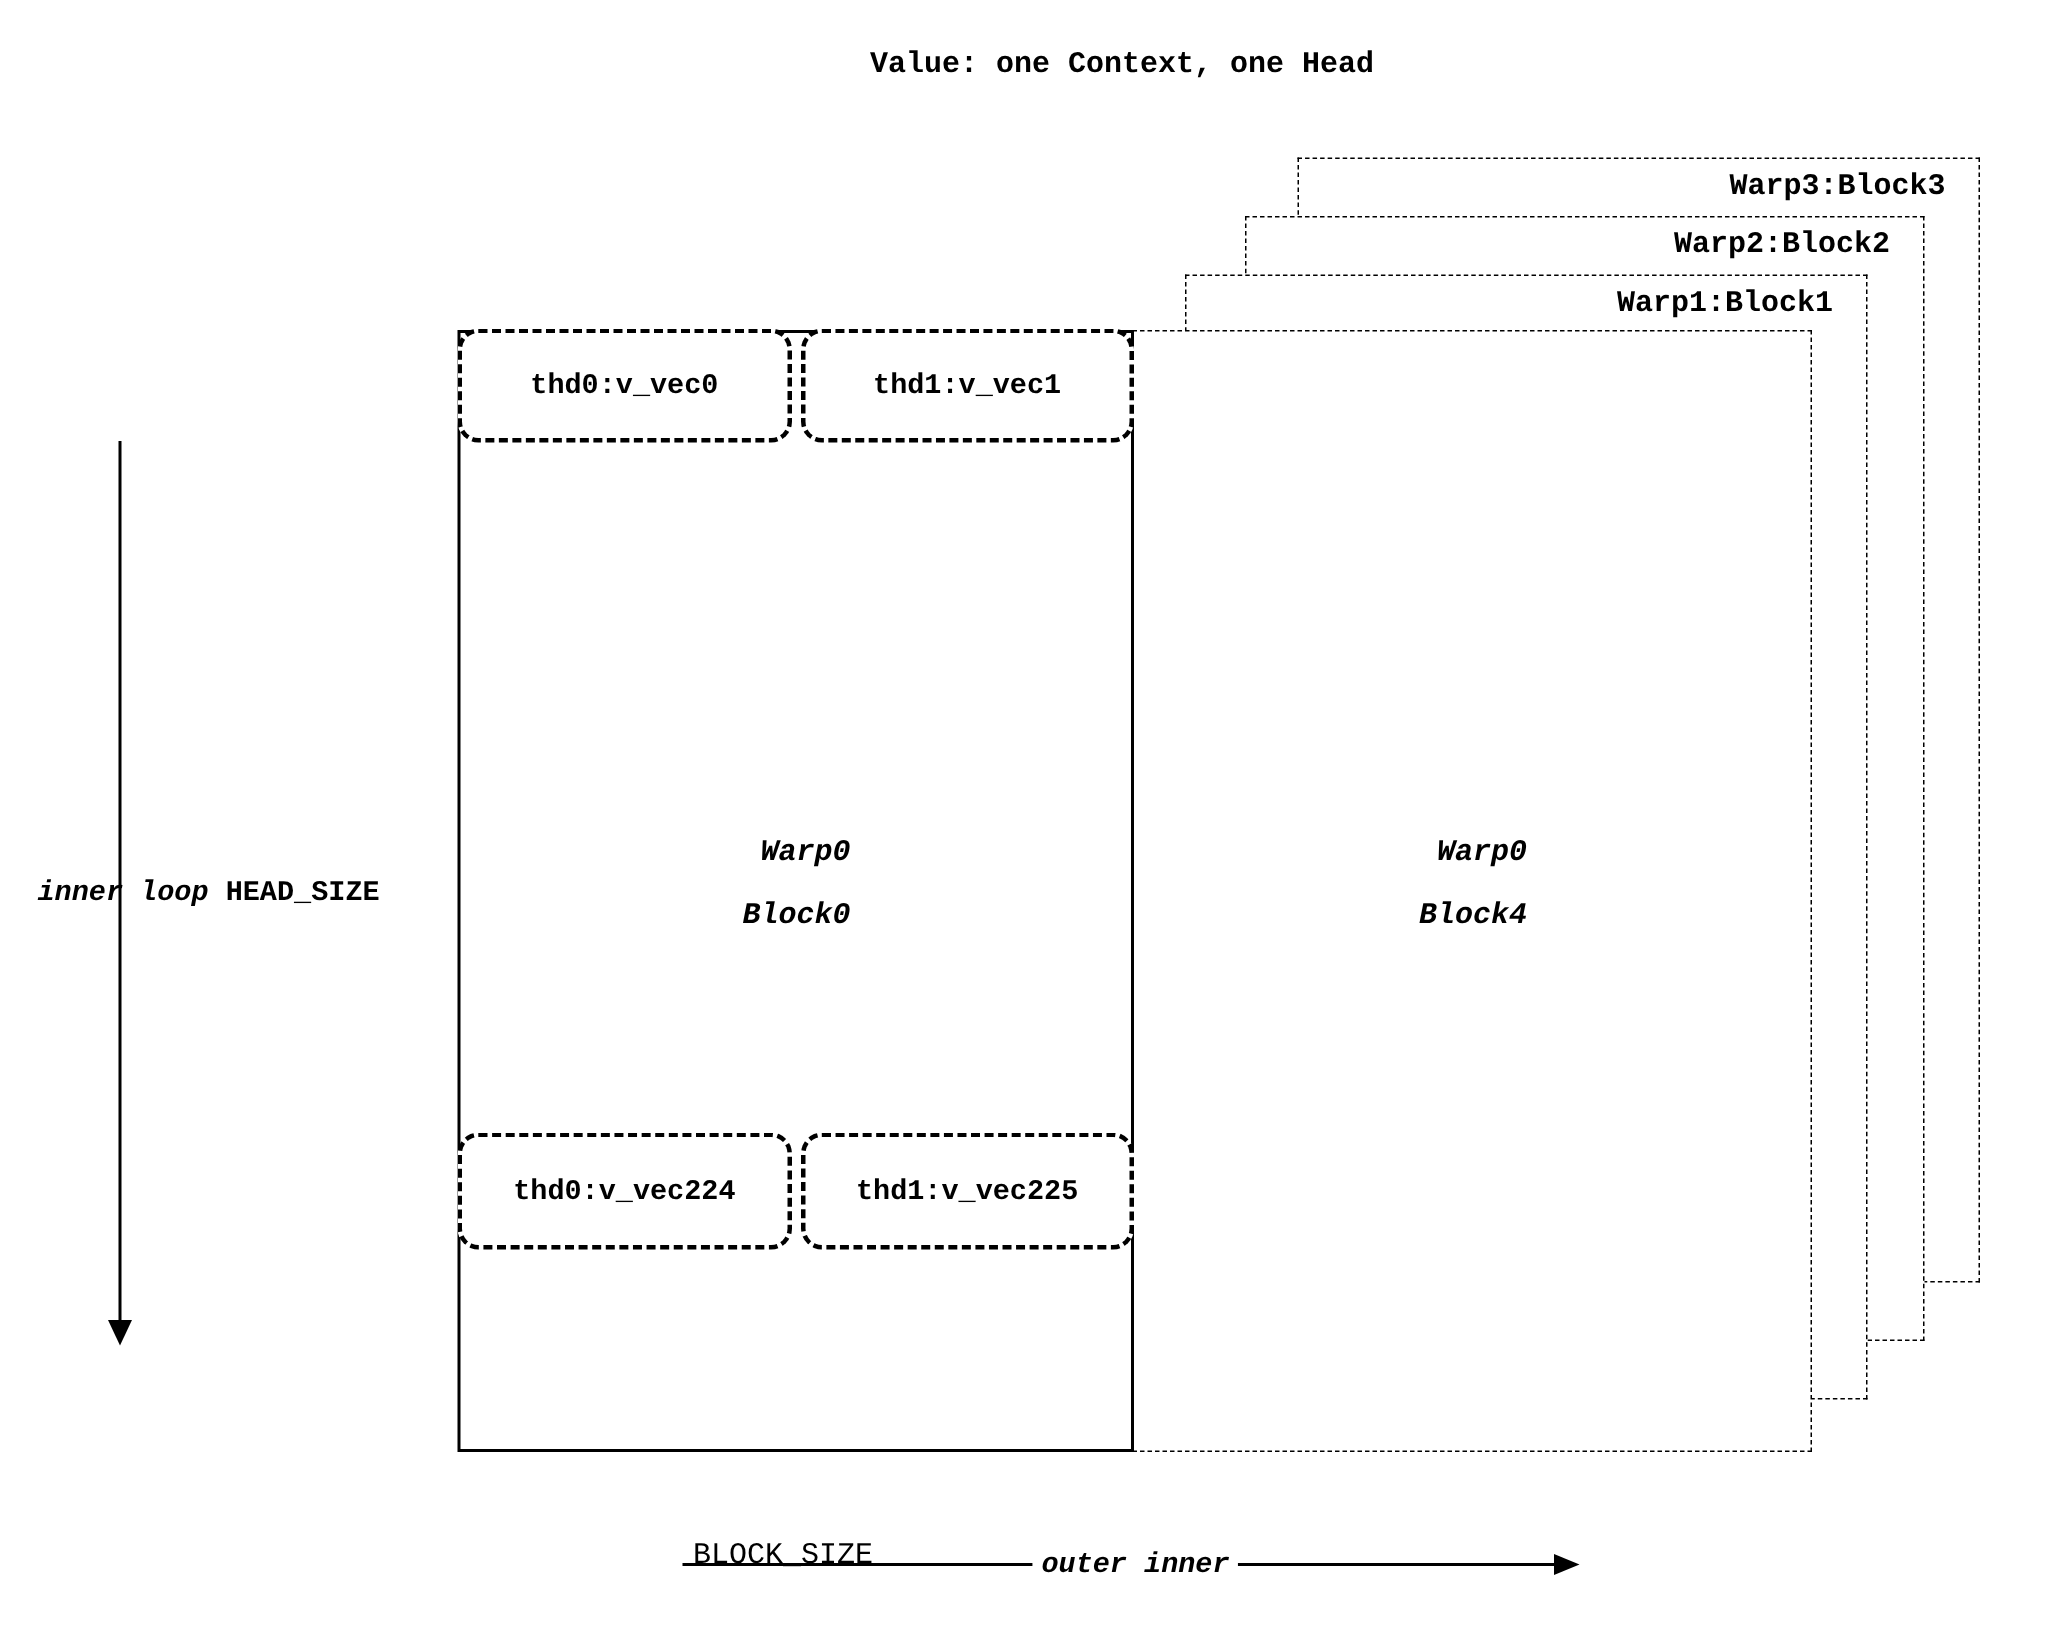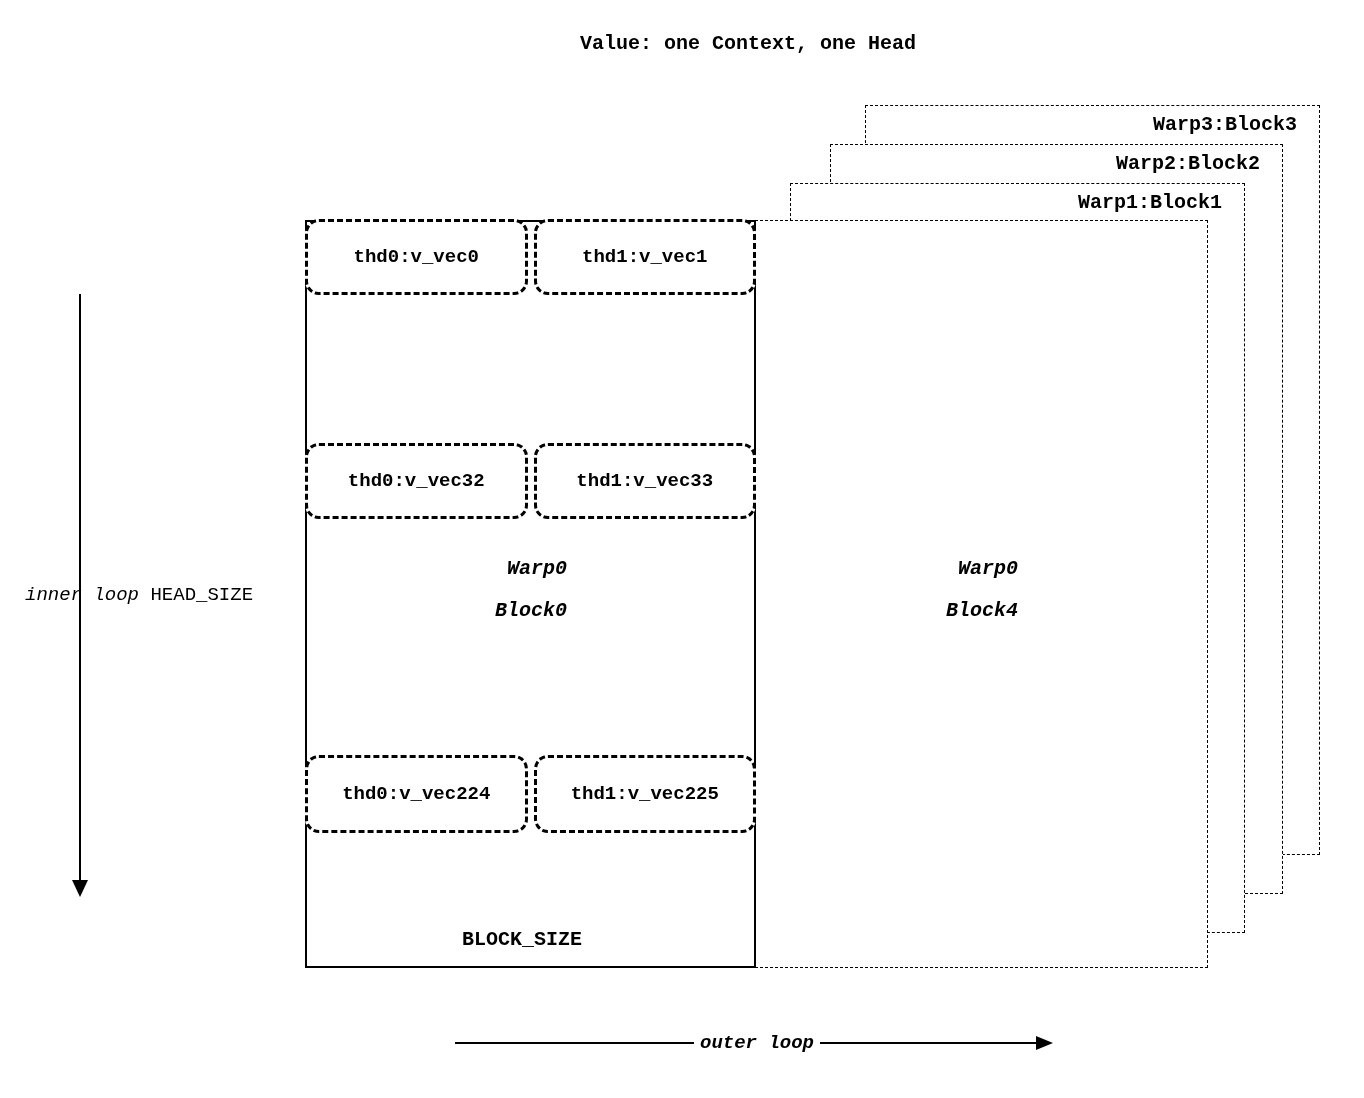--- a/index.html
+++ b/index.html
@@ -90,21 +90,21 @@
     text-align: right;
     white-space: nowrap;
   }
   .block0-label { left: 531px; }
   .block4-label { left: 982px; }
   .inner-loop-label {
     position: absolute;
     left: 25px;
     top: 584px;
     font-size: 19px;
-    font-weight: normal;
+    font-weight: bold;
     white-space: nowrap;
     z-index: 8;
   }
   .inner-loop-label .it { font-style: italic; }
   .v-arrow-line {
     position: absolute;
     left: 79px;
     top: 294px;
     width: 2px;
     height: 588px;
@@ -117,24 +117,24 @@
     top: 880px;
     width: 0; height: 0;
     border-left: 8px solid transparent;
     border-right: 8px solid transparent;
     border-top: 17px solid #000;
     z-index: 8;
   }
   .block-size-label {
     position: absolute;
     left: 522px;
-    top: 928px;
-    transform: translateX(-50%);
-    font-size: 20px;
-    font-weight: bold;
+    top: 1026px;
+    transform: translateX(-50%);
+    font-size: 20px;
+    font-weight: normal;
     white-space: nowrap;
     z-index: 8;
   }
   .h-arrow-line {
     position: absolute;
     left: 455px;
     top: 1042px;
     width: 582px;
     height: 2px;
     background: #000;
@@ -190,34 +190,30 @@
   <div class="block0"></div>
   <div class="center-label block0-label">
     <div>Warp0</div>
     <div>Block0</div>
   </div>
 
   <div class="vec-row row1">
     <div class="vec-box">thd0:v_vec0</div>
     <div class="vec-box">thd1:v_vec1</div>
   </div>
-  <div class="vec-row row2">
-    <div class="vec-box">thd0:v_vec32</div>
-    <div class="vec-box">thd1:v_vec33</div>
-  </div>
   <div class="vec-row row3">
     <div class="vec-box">thd0:v_vec224</div>
     <div class="vec-box">thd1:v_vec225</div>
   </div>
 
   <div class="v-arrow-line"></div>
   <div class="v-arrow-head"></div>
   <div class="inner-loop-label">
     <span class="it">inner loop</span>
     <span>HEAD_SIZE</span>
   </div>
 
   <div class="block-size-label">BLOCK_SIZE</div>
   <div class="h-arrow-line"></div>
   <div class="h-arrow-head"></div>
-  <div class="outer-loop-label">outer loop</div>
+  <div class="outer-loop-label">outer inner</div>
 
 </div>
 
 </body></html>

